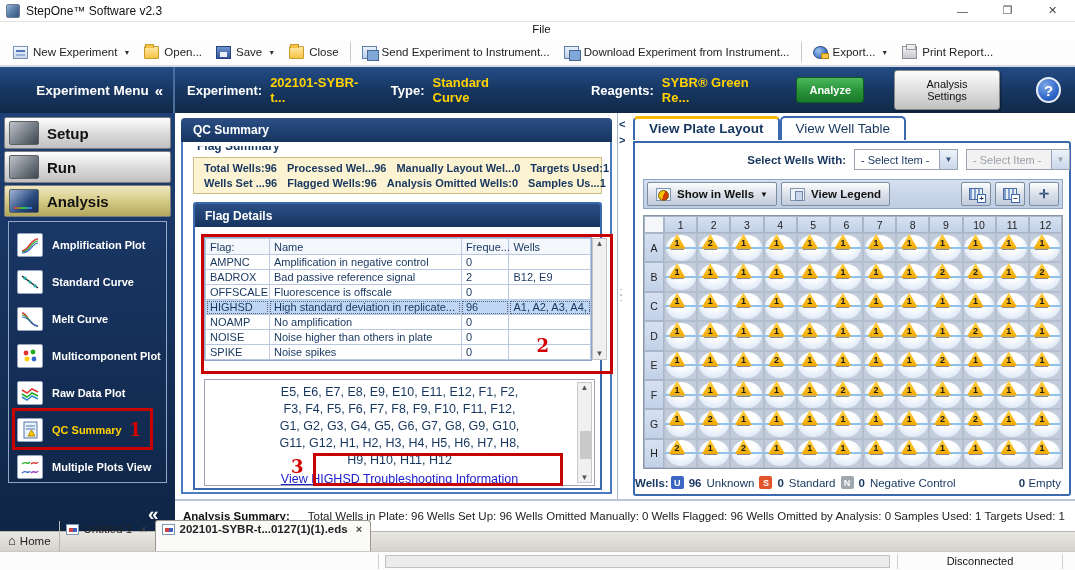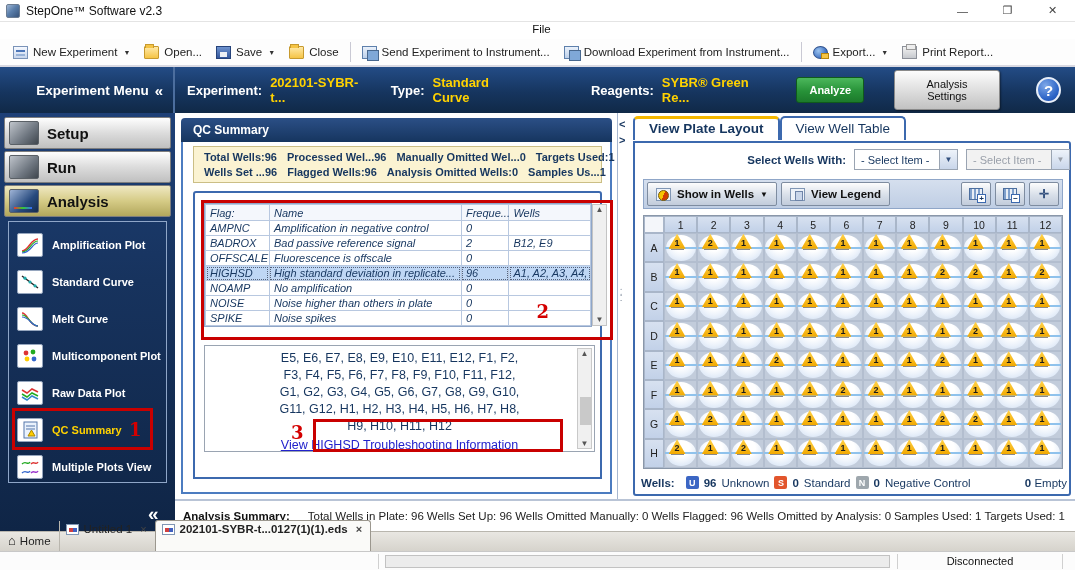--- a/index.html
+++ b/index.html
@@ -72,21 +72,21 @@
 .clip-label span { display:block; margin-top:-7px; color:#16365F; font-weight:bold; font-size:12px; }
 .flag-summary-box { margin:2px 2px 0 4px; width:409px; height:37px; background:#FBF3D2; border:1px solid #CBBE85; display:flex; flex-direction:column; justify-content:center; padding:0 5px; }
 .fs-row { display:flex; align-items:center; height:15px; }
 .fs-cell { display:flex; justify-content:space-between; font-size:11px; font-weight:bold; color:#16365F; padding:0 5px; white-space:nowrap; }
 .fs-sep { width:1px; height:26px; background:#C9BE8C; align-self:center; }
 .fs-c0 { width:112px; } .fs-c1 { width:132px; } .fs-c2 { width:152px; } .fs-c3 { width:96px; }
 .fd-group { margin:8px 2px 0 4px; width:409px; height:288px; border:2px solid #3C69AE; border-radius:3px 3px 0 0; }
 .fd-header { height:23px; background:linear-gradient(#2B4F86,#16355F); border-radius:1px 1px 0 0; color:#fff; font-weight:bold; font-size:12px; display:flex; align-items:center; padding-left:10px; }
 .fd-content { position:relative; height:262px; padding:10px 8px 0 9px; }
 .tablewrap { position:relative; width:388px; border:1px solid #8FA6C8; background:#fff; }
-.flag-table { width:100%; border-collapse:collapse; table-layout:fixed;font-style:italic; }
+.flag-table { width:100%; border-collapse:collapse; table-layout:fixed; }
 .flag-table th { font-weight:normal; text-align:left; font-size:11px; color:#16365F; border:1px solid #B8C8E0; padding:1px 4px; background:#F4F7FC; height:16px; }
 .flag-table td { font-size:11px; color:#16365F; border:1px solid #B8C8E0; padding:0 4px; height:15px; white-space:nowrap; overflow:hidden; }
 .flag-table tr.hl td { background:#BFD7F5; outline:1px dotted #55627A; outline-offset:-2px; }
 .col-flag{width:62px;} .col-name{width:186px;} .col-freq{width:46px;} .col-wells{width:79px;}
 .vscroll { position:absolute; right:-16px; top:0; bottom:0; width:15px; background:#F0F0F0; border:1px solid #C4C4C4; display:flex; flex-direction:column; justify-content:space-between; align-items:center; }
 .vscroll .arr { font-size:8px; color:#555; line-height:10px; }
 .anno-box2 { position:absolute; left:-4px; top:-4px; width:412px; height:140px; border:3px solid #C90000; pointer-events:none; }
 .anno-2 { position:absolute; right:42px; bottom:4px; font-size:18px; }
 .wellsbox { position:relative; margin-top:18px; width:391px; height:107px; border:1px solid #9AA4B2; background:#fff; padding-top:4px; }
 .wells-lines { text-align:center; font-size:12.5px; color:#16365F; line-height:17px; }
@@ -126,21 +126,21 @@
 .plate { position:absolute; left:8px; top:72px; width:420px; height:254px; border:1px solid #8A97A9; background:#C2CCDB; display:grid; grid-template-columns:20px repeat(12,1fr); grid-template-rows:17px repeat(8,1fr); }
 .pc-h { background:linear-gradient(#D7E1F0,#C2D1E8); border:1px solid #A9B6C9; font-size:10.5px; color:#222; display:flex; align-items:center; justify-content:center; }
 .pc-corner { background:#F4F6FA; border:1px solid #A9B6C9; }
 .pc-cell { border:1px solid #B3BECF; position:relative; display:flex; align-items:center; justify-content:center; }
 .well-circle { width:30px; height:26px; border-radius:50%; background:radial-gradient(circle at 50% 30%,#FFFFFF 35%,#EDF3FB 60%,#CCDCF2 100%); position:relative; }
 .well-line { position:absolute; left:-1px; right:-1px; top:12px; height:2px; background:#8FC2EC; }
 .well-tri { position:absolute; left:3px; top:-1px; width:17px; height:15px; background:linear-gradient(#FFD24A,#F2A900); clip-path:polygon(50% 0,100% 100%,0 100%); display:flex; align-items:flex-end; justify-content:center; }
 .well-tri span { font-size:9px; font-weight:bold; color:#1A1A1A; line-height:11px; }
 .well-base { position:absolute; left:5px; top:14px; width:13px; height:1px; background:#8A8A8A; }
 
-.legendrow { position:absolute; left:6px; top:333px; width:428px; display:flex; align-items:center; gap:11px; font-size:11.5px; color:#16365F; }
+.legendrow { position:absolute; left:0; top:333px; width:428px; display:flex; align-items:center; gap:2px; font-size:11.5px; color:#16365F; }
 .legendrow .b { font-weight:bold; }
 .lg-badge { width:13px; height:13px; border-radius:2px; color:#fff; font-size:9px; font-weight:bold; display:flex; align-items:center; justify-content:center; }
 .lg-empty { margin-left:auto; padding-right:2px; font-weight:bold; }
 .lg-empty em { font-style:normal; font-weight:normal; }
 
 
 .summarybar { position:absolute; left:175px; top:499px; width:900px; height:32px; background:#fff; border-top:2px solid #B9C4D6; display:flex; align-items:center; padding:0 10px 0 8px; gap:0; }
 .summarybar .head { font-weight:bold; color:#111; font-size:11.5px; margin-right:18px; white-space:nowrap; }
 .summarybar .items { flex:1; display:flex; justify-content:space-between; }
 .sum-item { font-size:11.5px; color:#222; white-space:nowrap; }
@@ -331,34 +331,37 @@
         </span>
         <span class="sub-label">Multiple Plots View</span>
       </div>
     </div>
   <span class="side-collapse">«</span>
 </div>
 
 <div class="qc-panel">
   <div class="qc-header">QC Summary</div>
   <div class="qc-body">
+    <div class="clip-label">
+        <span>Flag Summary</span>
+      </div>
     <div class="flag-summary-box">
       <div class="fs-row">
           <span class="fs-cell fs-c0">
             <span>Total Wells:</span>
             <span>96</span>
           </span>
           <span class="fs-sep"></span>
           <span class="fs-cell fs-c1">
             <span>Processed Wel...</span>
             <span>96</span>
           </span>
           <span class="fs-sep"></span>
           <span class="fs-cell fs-c2">
-            <span>Manually Omitted Wel...</span>
+            <span>Manually Layout Wel...</span>
             <span>0</span>
           </span>
           <span class="fs-sep"></span>
           <span class="fs-cell fs-c3">
             <span>Targets Used:</span>
             <span>1</span>
           </span>
         </div>
       <div class="fs-row">
           <span class="fs-cell fs-c0">
@@ -376,20 +379,21 @@
             <span>0</span>
           </span>
           <span class="fs-sep"></span>
           <span class="fs-cell fs-c3">
             <span>Samples Us...</span>
             <span>1</span>
           </span>
         </div>
     </div>
     <div class="fd-group">
+      <div class="fd-header">Flag Details</div>
       <div class="fd-content">
         <div class="tablewrap">
           <table class="flag-table">
             <colgroup>
                 <col class="col-flag">
                 <col class="col-name">
                 <col class="col-freq">
                 <col class="col-wells">
               </colgroup>
             <thead>

